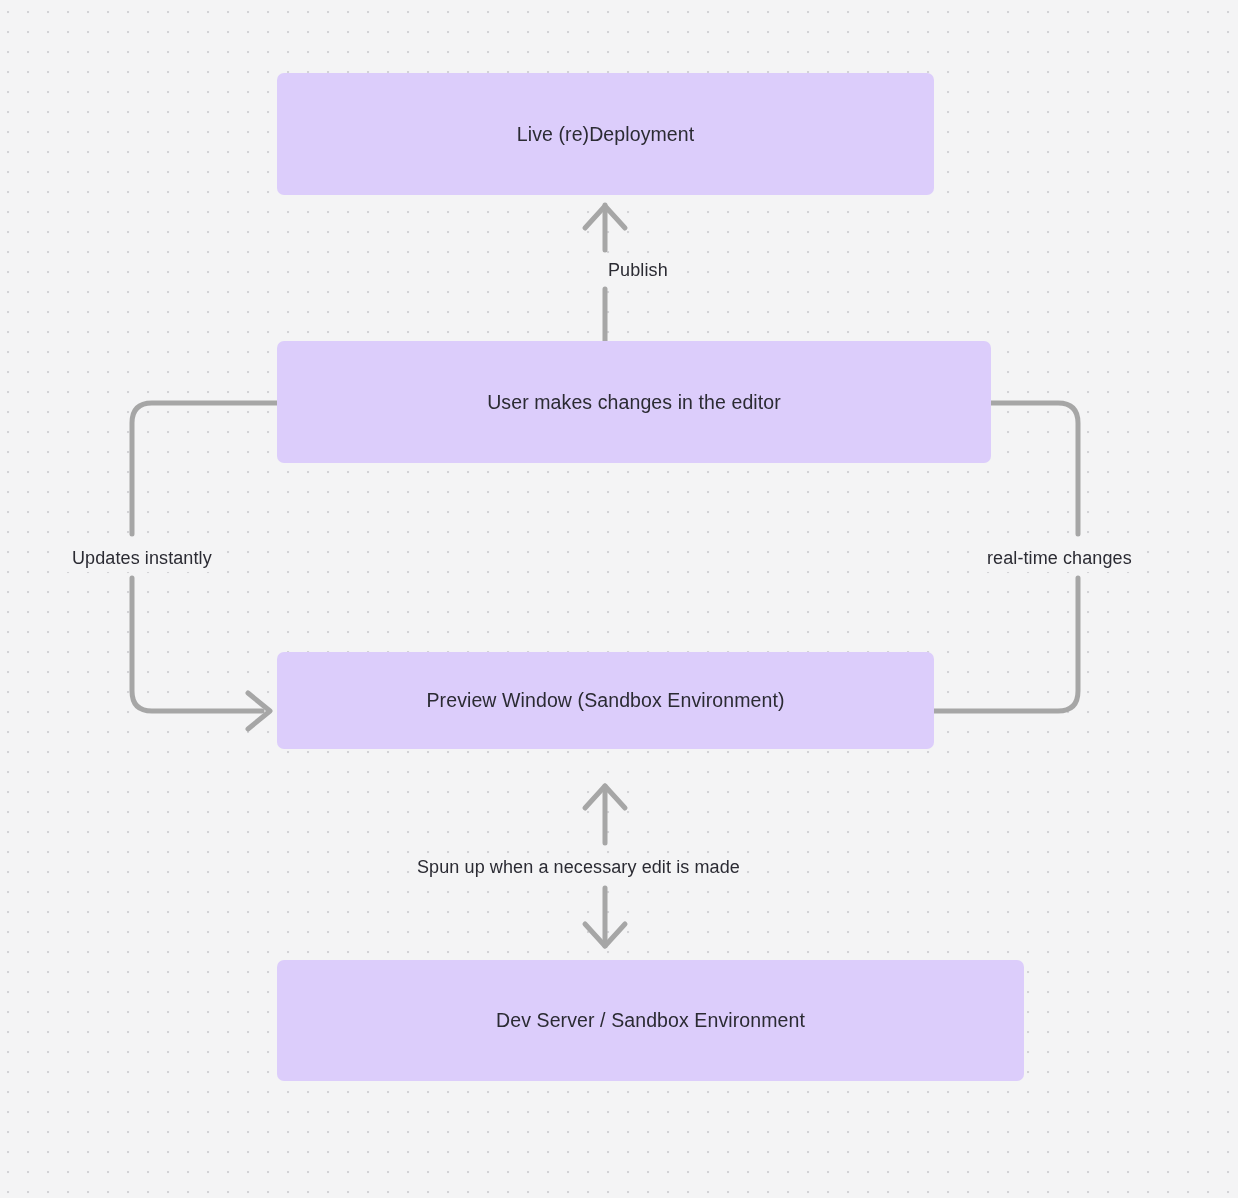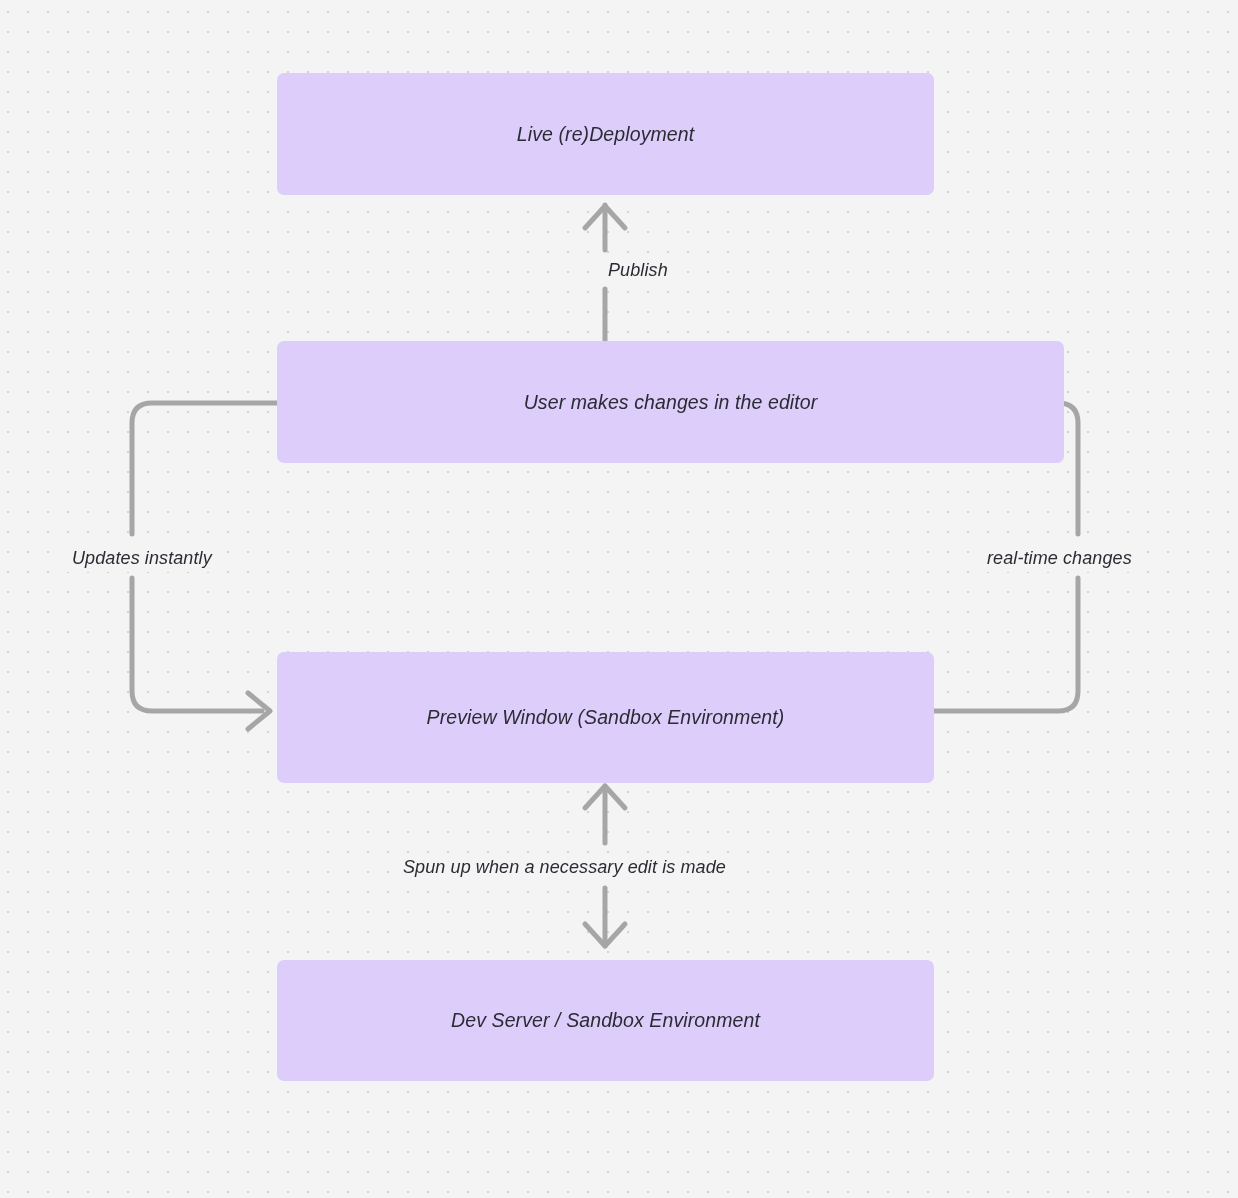--- a/index.html
+++ b/index.html
@@ -16,21 +16,20 @@
 
   #canvas {
     position: relative;
     width: 1238px;
     height: 1198px;
     background-color: #f4f4f5;
     background-image:
       radial-gradient(circle at 1px 1px, #d3d3d6 1.3px, rgba(0,0,0,0) 1.6px);
     background-size: 20px 20px;
     background-position: 7px 11px;
-    font-style: italic;
   }
 
   .edges {
     position: absolute;
     left: 0;
     top: 0;
     width: 1238px;
     height: 1198px;
     pointer-events: none;
   }
@@ -61,28 +60,28 @@
     color: #2b2b33;
     letter-spacing: 0.1px;
     white-space: nowrap;
     background: #f4f4f5;
     padding: 2px 6px;
     line-height: 1.2;
   }
 
   
   #node-live        { left: 277px; top: 73px;  width: 657px; height: 122px; }
-  #node-editor      { left: 277px; top: 341px; width: 787px; height: 122px; }
-  #node-preview     { left: 277px; top: 652px; width: 657px; height: 131px; }
-  #node-devserver   { left: 277px; top: 960px; width: 657px; height: 121px; }
+  #node-editor      { left: 277px; top: 341px; width: 714px; height: 122px; }
+  #node-preview     { left: 277px; top: 652px; width: 657px; height: 97px; }
+  #node-devserver   { left: 277px; top: 960px; width: 747px; height: 121px; }
 
   #label-publish    { left: 569px; top: 258px; margin-left: 33px; }
   #label-updates    { left: 46px;  top: 546px; margin-left: 20px; }
   #label-realtime   { left: 981px; top: 546px; }
-  #label-spunup     { left: 397px; top: 855px; }
+  #label-spunup     { left: 411px; top: 855px; }
 </style>
 </head>
 <body>
 
 <div id="canvas">
 
   <svg class="edges" viewBox="0 0 1238 1198" width="1238" height="1198" xmlns="http://www.w3.org/2000/svg">
     <defs>
       <marker id="arrow-up" viewBox="0 0 12 12" refX="6" refY="3" markerWidth="6" markerHeight="6" orient="auto-start-reverse">
         <path d="M 1 10 L 6 3 L 11 10" fill="none" stroke="#a6a6a6" stroke-width="2" stroke-linecap="round" stroke-linejoin="round"></path>

